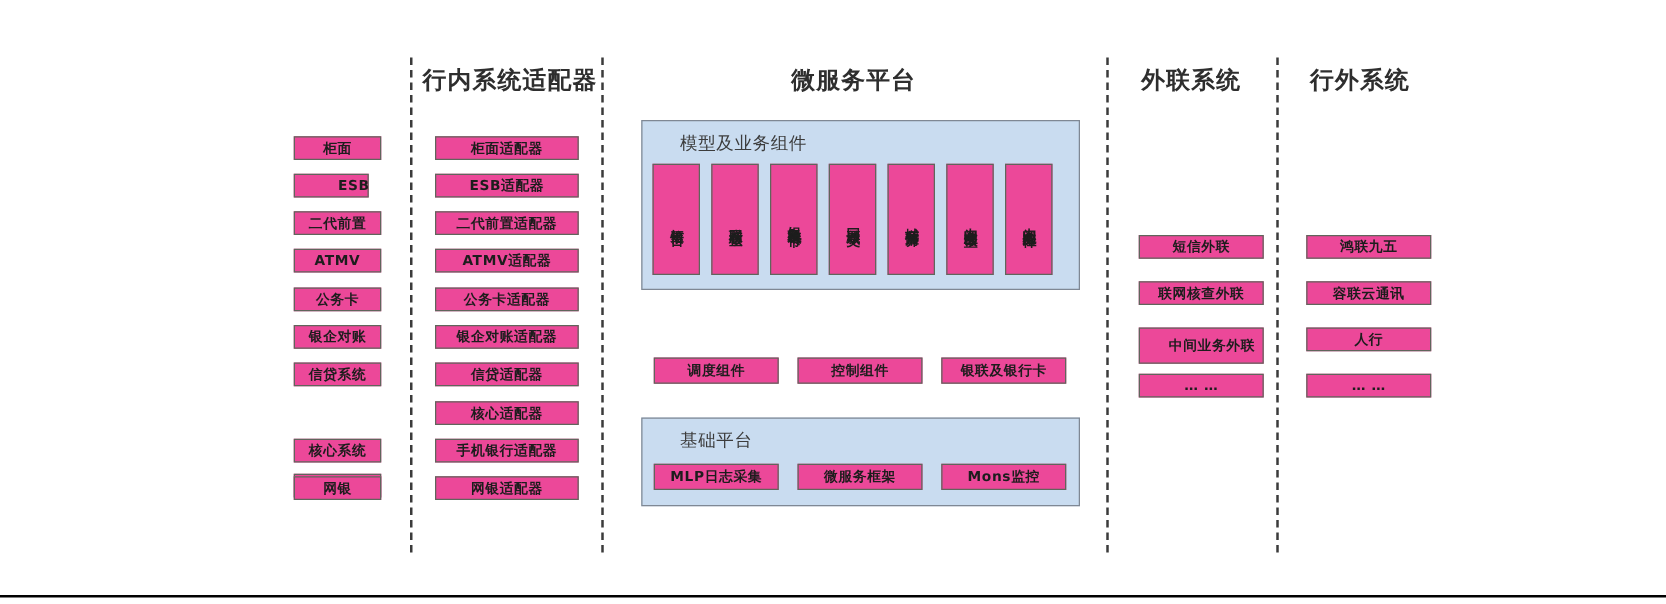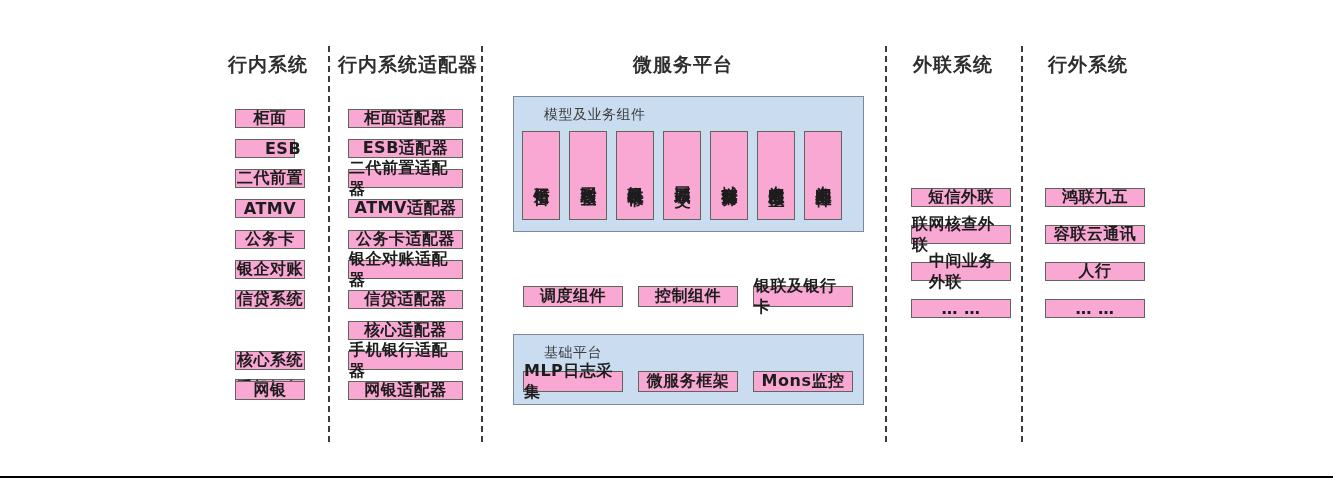--- a/index.html
+++ b/index.html
@@ -49,27 +49,27 @@
     font-size: 19px;
     line-height: 24px;
     color: #2e2e2e;
     letter-spacing: 1px;
     white-space: nowrap;
   }
 
   
   .node {
     position: absolute;
-    background: #f9a8d4;
+    background: #ec4899;
     border: 1.5px solid #60655c;
     box-sizing: border-box;
     display: flex;
     align-items: center;
     justify-content: center;
-    font-size: 16px;
+    font-size: 11px;
     font-weight: bold;
     color: #1d1d1d;
     letter-spacing: 0.5px;
     text-align: left;
   }
 
   .node.vertical {
     writing-mode: vertical-rl;
     text-orientation: upright;
     letter-spacing: 1px;
@@ -96,21 +96,20 @@
 </head>
 <body>
 
 <div id="canvas">
 
   <div class="divider" style="left:328px;"></div>
   <div class="divider" style="left:481px;"></div>
   <div class="divider" style="left:885px;"></div>
   <div class="divider" style="left:1021px;"></div>
 
-  <div class="col-title" style="left:213px; top:52px; width:110px;">行内系统</div>
 
   <div class="node" style="left:235px; top:109px; width:70px; height:19px;">柜面</div>
   <div class="node" style="left:235px; top:139px; width:60px; height:19px;padding-left:36px;">ESB</div>
   <div class="node" style="left:235px; top:169px; width:70px; height:19px;">二代前置</div>
   <div class="node" style="left:235px; top:199px; width:70px; height:19px;">ATMV</div>
   <div class="node" style="left:235px; top:230px; width:70px; height:19px;">公务卡</div>
   <div class="node" style="left:235px; top:260px; width:70px; height:19px;">银企对账</div>
   <div class="node" style="left:235px; top:290px; width:70px; height:19px;">信贷系统</div>
   <div class="node" style="left:235px; top:321px; width:70px; height:19px;margin-top:30px;">核心系统</div>
   <div class="node" style="left:235px; top:351px; width:70px; height:19px;margin-top:28px;">手机银行</div>
@@ -150,21 +149,21 @@
     <div class="panel-title">基础平台</div>
   </div>
   <div class="node" style="left:523px; top:371px; width:100px; height:21px;">MLP日志采集</div>
   <div class="node" style="left:638px; top:371px; width:100px; height:21px;">微服务框架</div>
   <div class="node" style="left:753px; top:371px; width:100px; height:21px;">Mons监控</div>
 
   <div class="col-title" style="left:898px; top:52px; width:110px;">外联系统</div>
 
   <div class="node" style="left:911px; top:188px; width:100px; height:19px;">短信外联</div>
   <div class="node" style="left:911px; top:225px; width:100px; height:19px;">联网核查外联</div>
-  <div class="node" style="left:911px; top:262px; width:100px; height:19px;padding-left:17px;">中间业务外联</div>
+  <div class="node" style="left:911px; top:262px; width:100px; height:29px;padding-left:17px;">中间业务外联</div>
   <div class="node" style="left:911px; top:299px; width:100px; height:19px;">… …</div>
 
   <div class="col-title" style="left:1033px; top:52px; width:110px;">行外系统</div>
 
   <div class="node" style="left:1045px; top:188px; width:100px; height:19px;">鸿联九五</div>
   <div class="node" style="left:1045px; top:225px; width:100px; height:19px;">容联云通讯</div>
   <div class="node" style="left:1045px; top:262px; width:100px; height:19px;">人行</div>
   <div class="node" style="left:1045px; top:299px; width:100px; height:19px;">… …</div>
 
   <div class="bottom-rule"></div>

